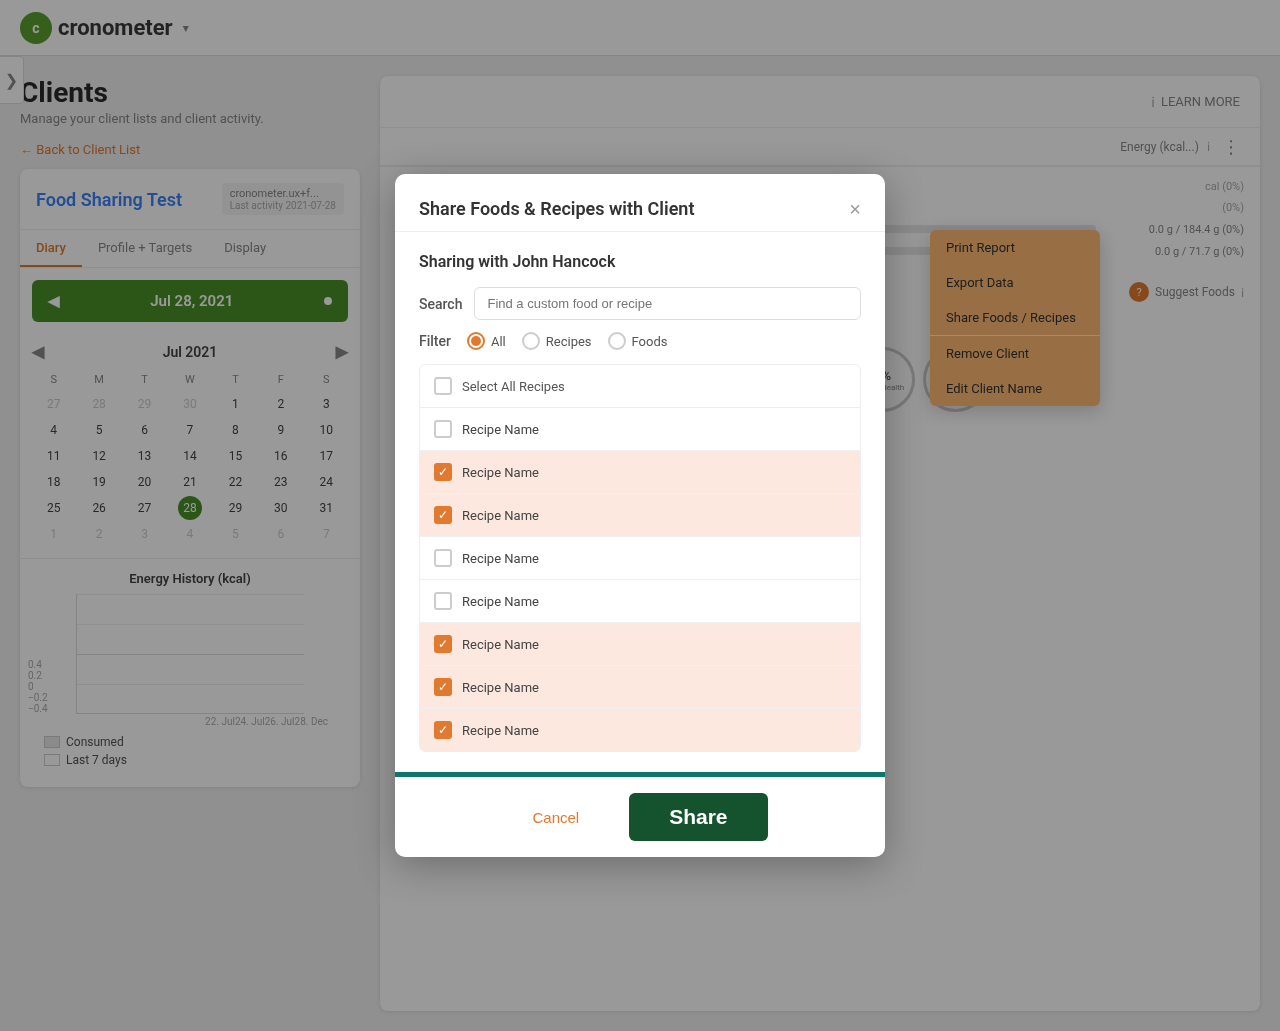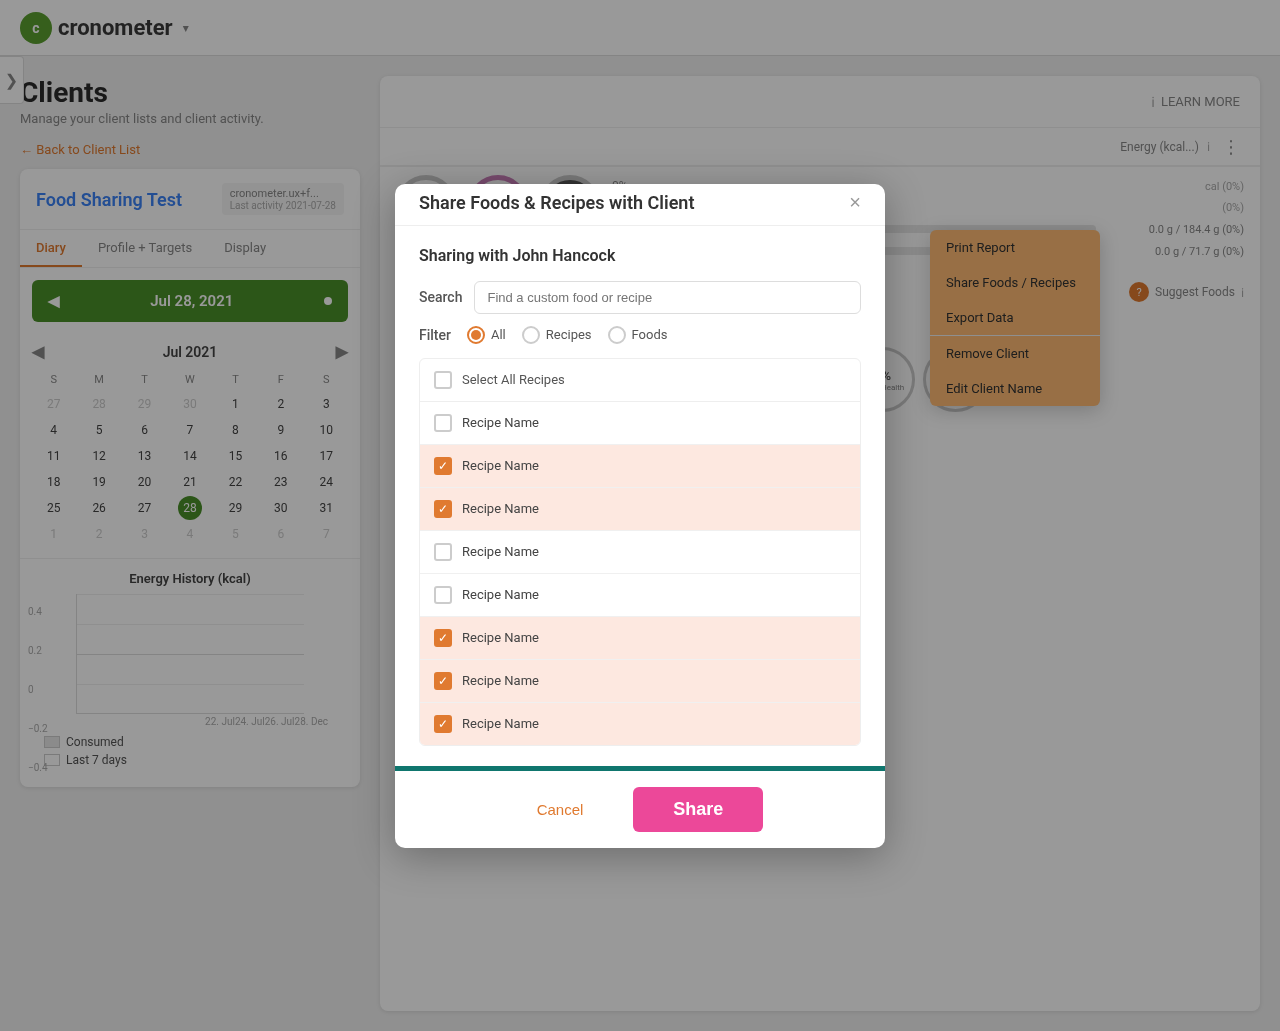--- a/index.html
+++ b/index.html
@@ -82,21 +82,21 @@
     .summary-circle.burned { border-color: #c97db8; }
     .summary-circle.budget { background: #555; color: white; }
 
     .nutrition-scores { display: flex; gap: 8px; padding: 8px 16px; flex-wrap: wrap; }
     .score-circle { width: 65px; height: 65px; border-radius: 50%; border: 3px solid #ccc; display: flex; flex-direction: column; align-items: center; justify-content: center; font-size: 9px; color: #888; text-align: center; }
     .score-value { font-size: 13px; font-weight: 600; color: #555; }
 
     
     .modal-overlay { position: absolute; top: 0; left: 0; width: 100%; height: 100%; background: rgba(0,0,0,0.4); z-index: 100; display: flex; align-items: center; justify-content: center; }
     .modal { background: white; border-radius: 10px; width: 490px; max-height: 80vh; box-shadow: 0 8px 40px rgba(0,0,0,0.3); display: flex; flex-direction: column; }
-    .modal-header { display: flex; align-items: center; justify-content: space-between; padding: 8px 24px 12px; border-bottom: 1px solid #eee; }
+    .modal-header { display: flex; align-items: center; justify-content: space-between; padding: 24px 24px 12px; border-bottom: 1px solid #eee; }
     .modal-title { font-size: 18px; font-weight: 600; color: #333; }
     .modal-close { color: #999; font-size: 20px; cursor: pointer; background: none; border: none; line-height: 1; }
     .modal-body { padding: 20px 24px; flex: 1; overflow: hidden; display: flex; flex-direction: column; }
     .sharing-with { font-size: 16px; font-weight: 600; color: #333; margin-bottom: 16px; }
 
     .search-row { display: flex; align-items: center; gap: 12px; margin-bottom: 12px; }
     .search-label { font-size: 14px; color: #555; font-weight: 500; }
     .search-input { flex: 1; border: 1px solid #ddd; border-radius: 6px; padding: 8px 12px; font-size: 13px; color: #aaa; outline: none; }
 
     .filter-row { display: flex; align-items: center; gap: 16px; margin-bottom: 14px; }
@@ -110,21 +110,21 @@
     .select-all-row { display: flex; align-items: center; gap: 10px; padding: 12px 14px; border-bottom: 1px solid #eee; font-size: 13px; color: #555; }
     .recipe-row { display: flex; align-items: center; gap: 10px; padding: 12px 14px; border-bottom: 1px solid #f0f0f0; font-size: 13px; color: #444; }
     .recipe-row.checked { background: #fde8e0; }
     .recipe-row:last-child { border-bottom: none; }
 
     .checkbox { width: 18px; height: 18px; border: 2px solid #ccc; border-radius: 3px; flex-shrink: 0; display: flex; align-items: center; justify-content: center; }
     .checkbox.checked { background: #e07a30; border-color: #e07a30; color: white; font-size: 12px; }
 
     .modal-footer { display: flex; align-items: center; justify-content: center; gap: 30px; padding: 16px 24px; border-top: 5px solid #0f766e; }
     .btn-cancel { background: none; border: none; color: #e07a30; font-size: 15px; font-weight: 500; cursor: pointer; padding: 10px 20px; }
-    .btn-share { background: #ec4899; color: white; border: none; border-radius: 6px; font-size: 18px; font-weight: 600; cursor: pointer; padding: 12px 40px; }
+    .btn-share { background: #14532d; color: white; border: none; border-radius: 6px; font-size: 21px; font-weight: 600; cursor: pointer; padding: 12px 40px; }
   </style>
 </head>
 <body>
 
 <div class="app-bg">
 
   <div class="top-bar">
     <div class="logo">
       <svg width="32" height="32" viewBox="0 0 32 32">
         <circle cx="16" cy="16" r="16" fill="#5a9e2f"></circle>
@@ -230,21 +230,21 @@
             <div class="cal-day other-month">4</div>
             <div class="cal-day other-month">5</div>
             <div class="cal-day other-month">6</div>
             <div class="cal-day other-month">7</div>
           </div>
         </div>
 
         <div class="energy-history">
           <div class="energy-title">Energy History (kcal)</div>
           <div style="position:relative;margin:0 24px;">
-            <div style="position:absolute;left:-28px;top:12px;height:120px;display:flex;flex-direction:column;justify-content:flex-start;gap:28px;">
+            <div style="position:absolute;left:-28px;top:0;height:120px;display:flex;flex-direction:column;justify-content:flex-end;">
               <span style="font-size:10px;color:#aaa;">0.4</span>
               <span style="font-size:10px;color:#aaa;">0.2</span>
               <span style="font-size:10px;color:#aaa;">0</span>
               <span style="font-size:10px;color:#aaa;">−0.2</span>
               <span style="font-size:10px;color:#aaa;">−0.4</span>
             </div>
             <div class="chart-area" style="height:120px;border-left:1px solid #ddd;border-bottom:1px solid #ddd;">
 
               <div style="position:absolute;top:0;left:0;right:0;border-top:1px solid #eee;"></div>
               <div style="position:absolute;top:30px;left:0;right:0;border-top:1px solid #eee;"></div>
@@ -370,22 +370,22 @@
             <span style="font-size:8px;color:#888;text-align:center;">Metabolism<br>Support</span>
           </div>
         </div>
         <div style="font-size:13px;color:#555;margin-top:12px;">Highlighted Nutrients</div>
       </div>
     </div>
   </div>
 
   <div class="context-menu">
     <div class="context-menu-item">Print Report</div>
+    <div class="context-menu-item">Export Data</div>
     <div class="context-menu-item">Share Foods / Recipes</div>
-    <div class="context-menu-item">Export Data</div>
     <div class="context-menu-divider"></div>
     <div class="context-menu-item">Remove Client</div>
     <div class="context-menu-item">Edit Client Name</div>
   </div>
 
   <div class="modal-overlay">
     <div class="modal">
       <div class="modal-header">
         <span class="modal-title">Share Foods &amp; Recipes with Client</span>
         <button class="modal-close">×</button>

